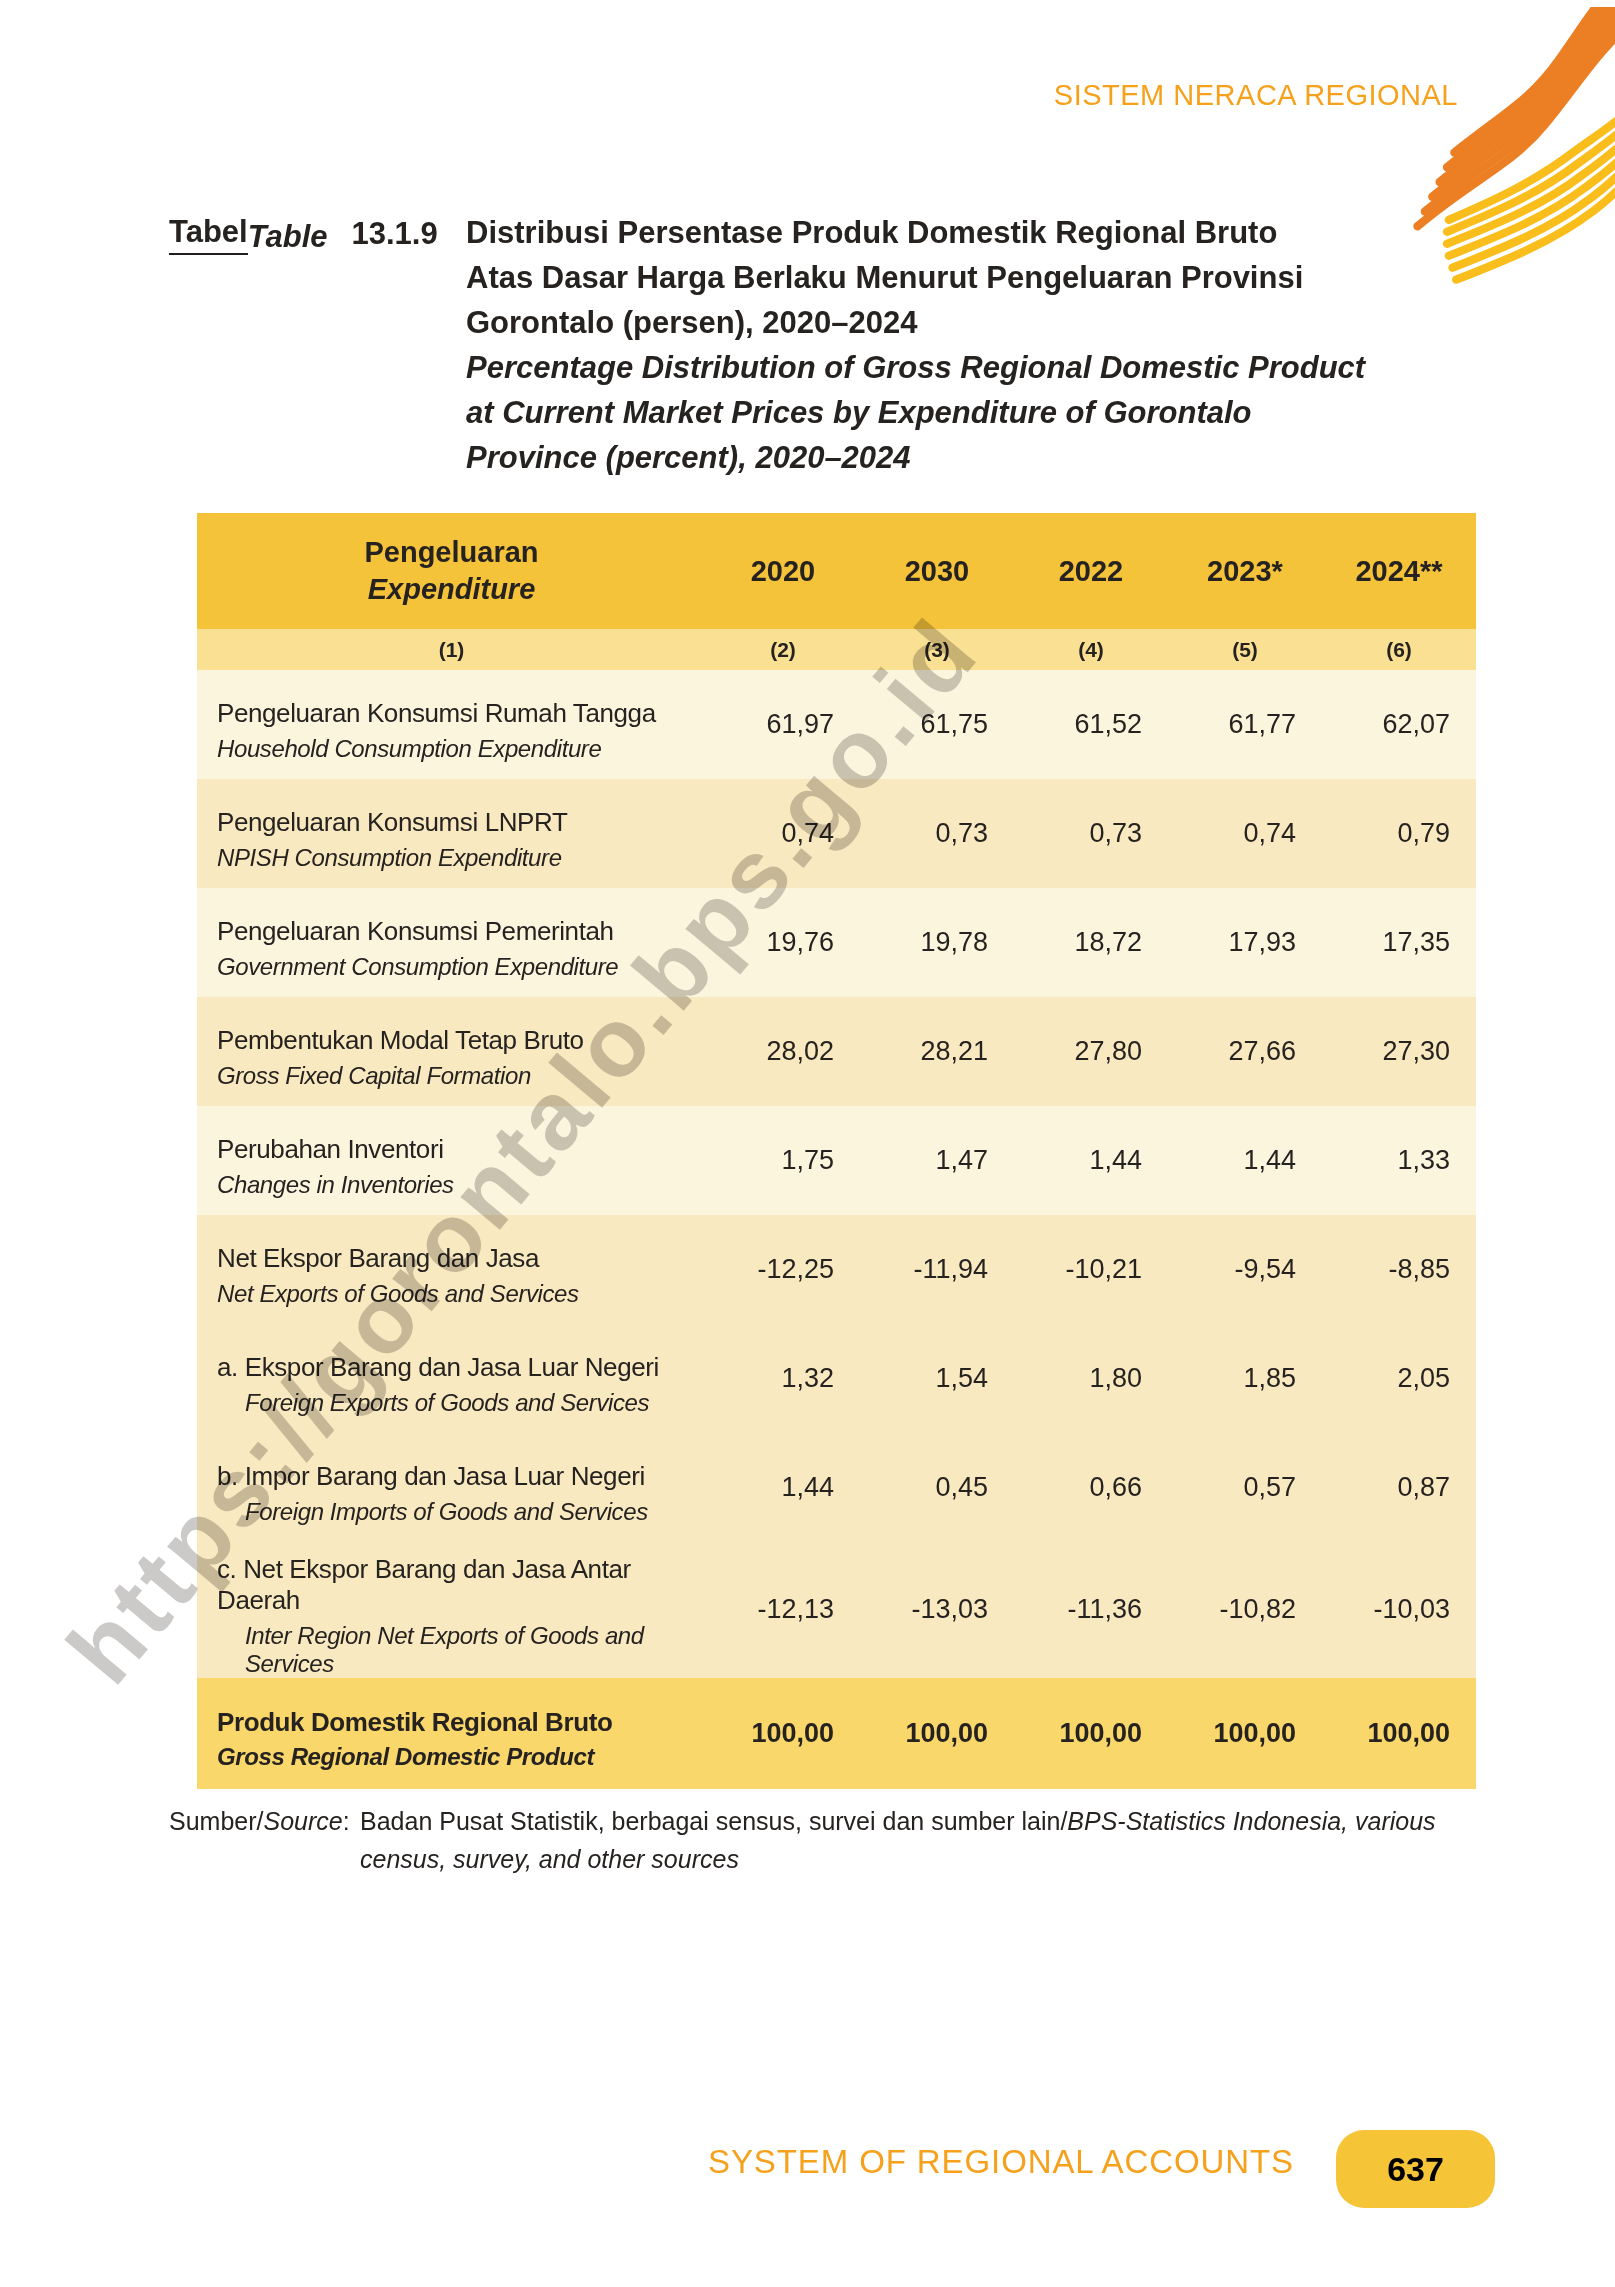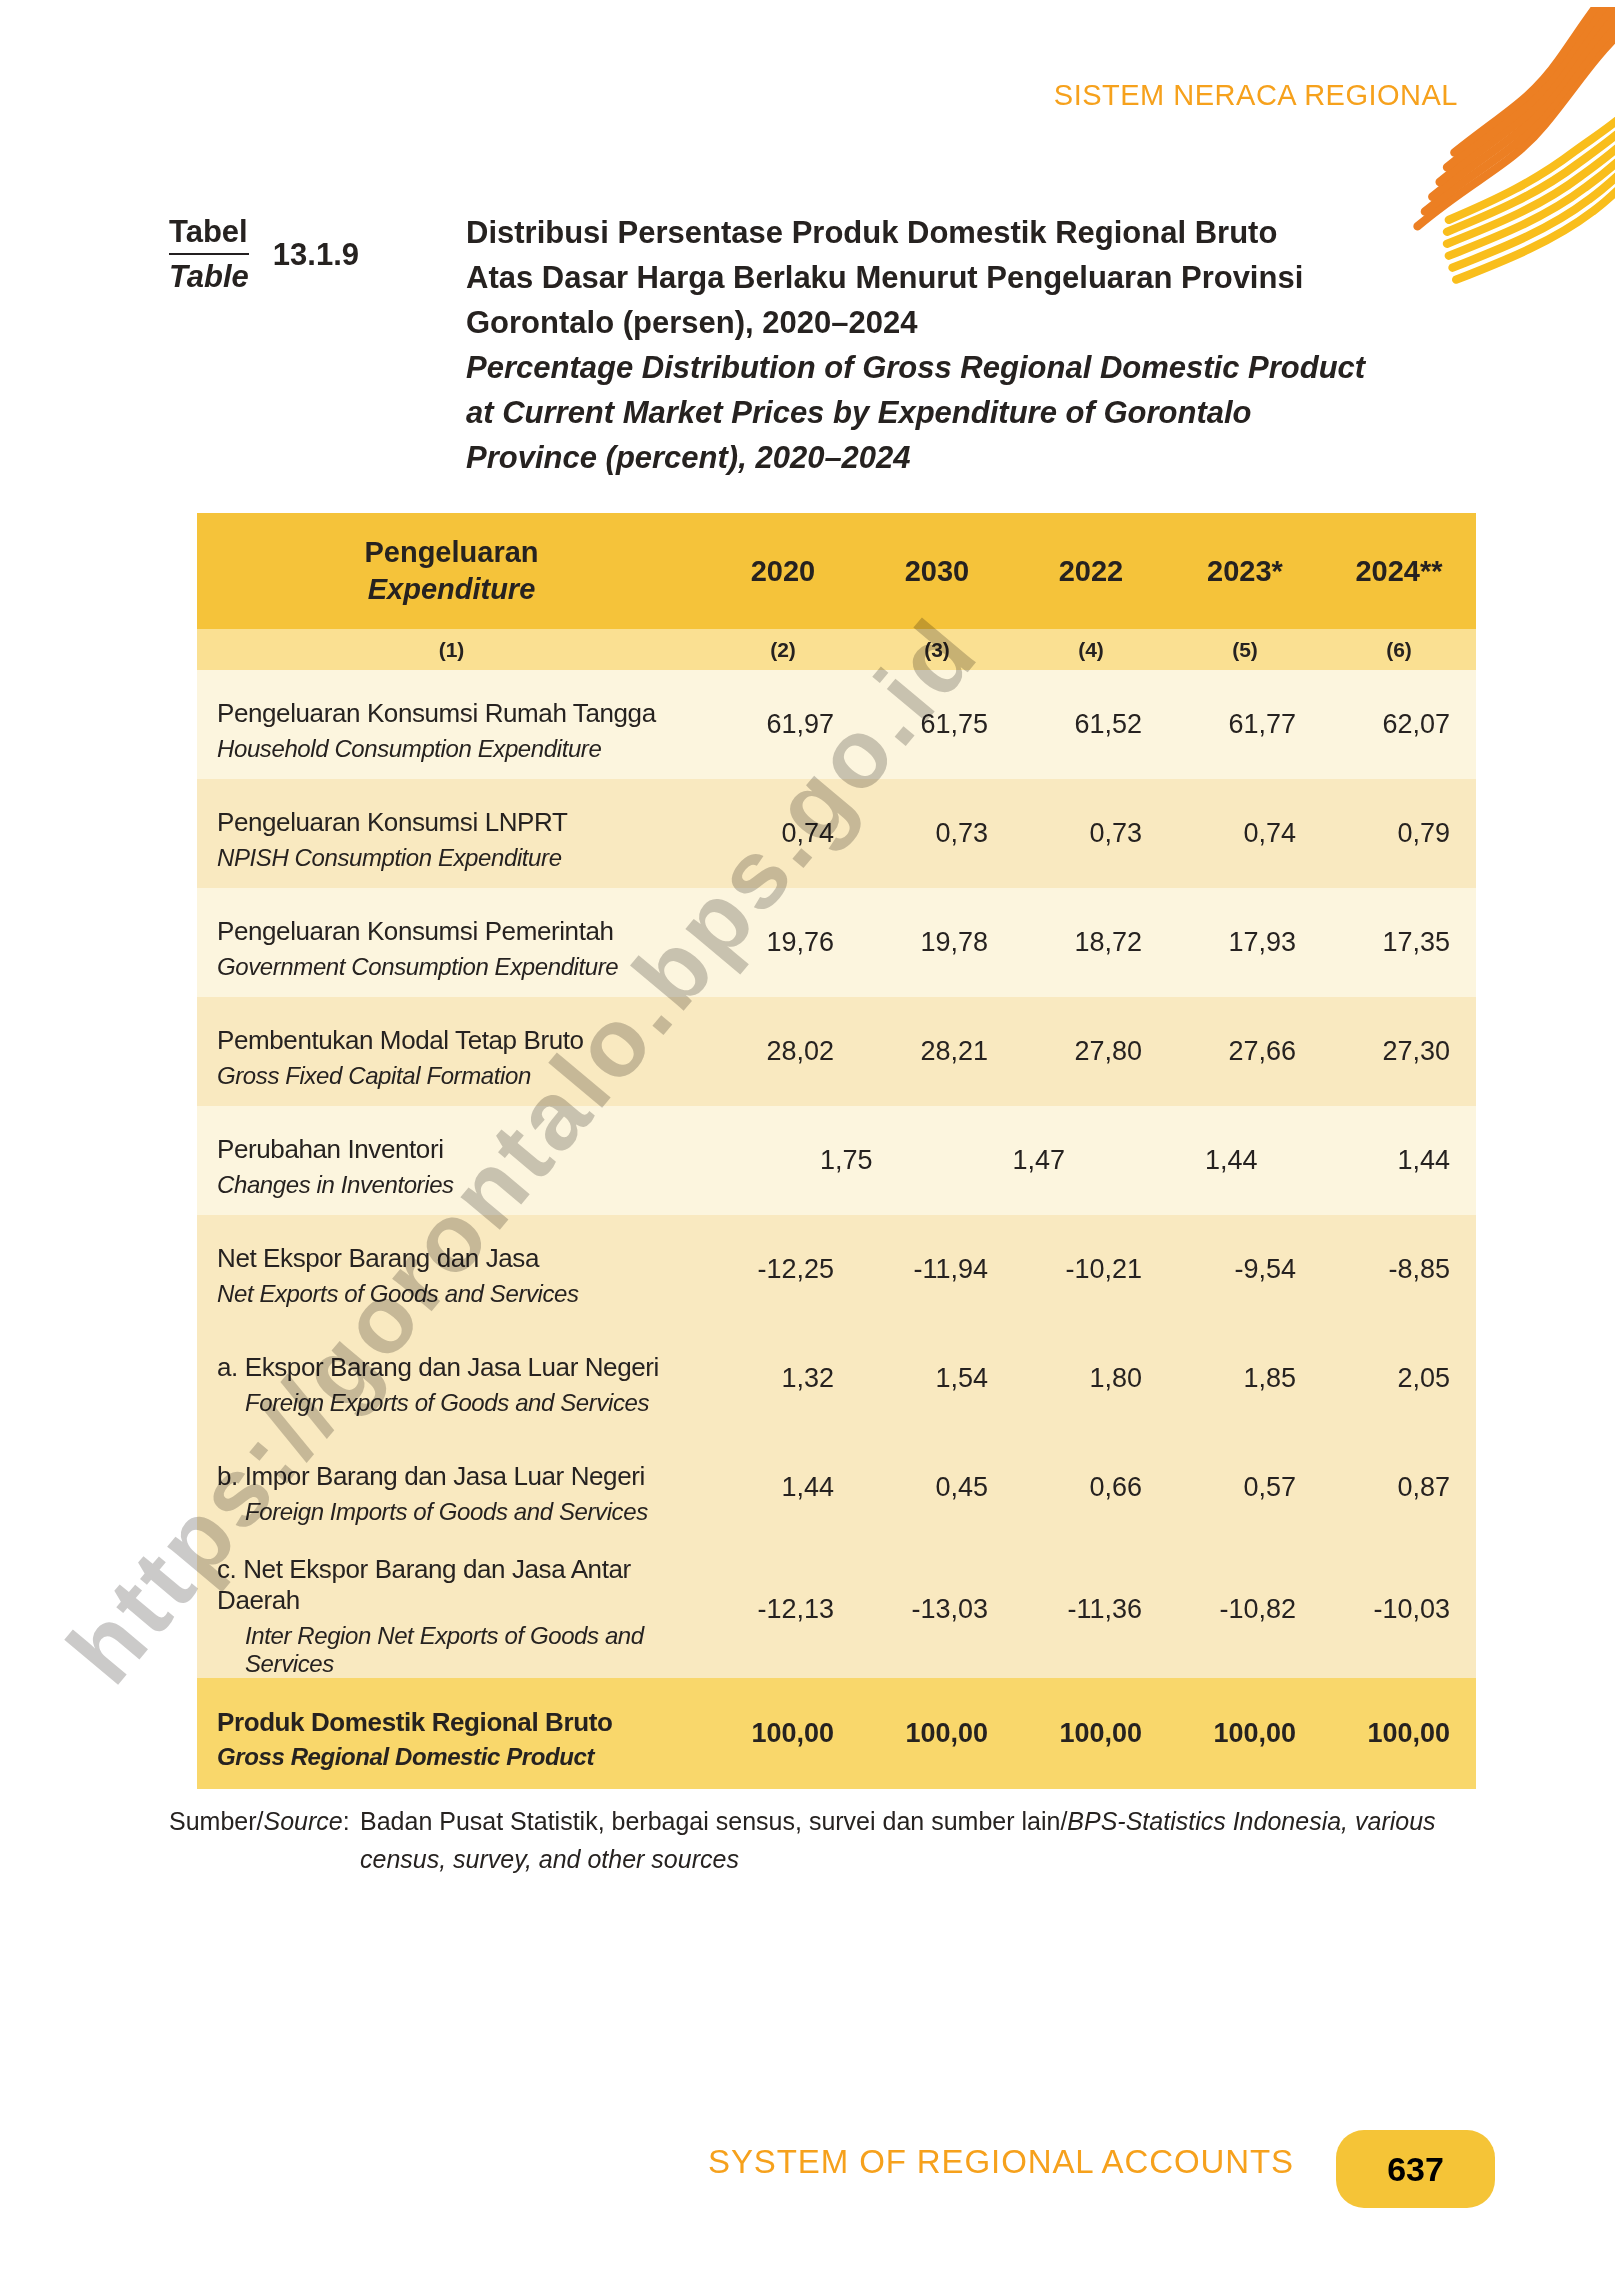--- a/index.html
+++ b/index.html
@@ -16,21 +16,21 @@
     position:absolute;top:79px;right:157px;
     font-size:29px;letter-spacing:0.5px;
     color:var(--accent-orange,#F6A11C);
   }
   .logo{position:absolute;top:7.4px;right:0;width:220px;height:281px;}
   
   .tbl-label{
     position:absolute;left:169px;top:214px;
     display:flex;align-items:center;gap:24px;
   }
-  .tbl-label .stack{display:flex;flex-direction:column;}
+  .tbl-label .stack{display:flex;flex-direction:row;}
   .tbl-label .id{
     font-size:31px;font-weight:bold;
     border-bottom:2.8px solid #231f20;padding-bottom:2.8px;
   }
   .tbl-label .en{font-size:31px;font-weight:bold;font-style:italic;margin-top:4.6px;}
   .tbl-label .num{font-size:31px;font-weight:bold;}
   .title{position:absolute;left:466px;top:210px;width:1061px;line-height:45px;}
   .title .id{font-size:31px;font-weight:bold;white-space:pre-line;}
   .title .en{font-size:31px;font-weight:bold;font-style:italic;white-space:pre-line;}
   
@@ -207,20 +207,21 @@
         </div>
         <div class="trow drow cream">
           <div class="labelcol">
             <div class="lbl-id">Perubahan Inventori</div>
             <div class="lbl-en">Changes in Inventories</div>
           </div>
           <div class="ycell vcell">1,75</div>
           <div class="ycell vcell">1,47</div>
           <div class="ycell vcell">1,44</div>
           <div class="ycell vcell">1,44</div>
+          <div class="ycell vcell">1,33</div>
         </div>
         <div class="trow drow beige">
           <div class="labelcol">
             <div class="lbl-id">Net Ekspor Barang dan Jasa</div>
             <div class="lbl-en">Net Exports of Goods and Services</div>
           </div>
           <div class="ycell vcell">-12,25</div>
           <div class="ycell vcell">-11,94</div>
           <div class="ycell vcell">-10,21</div>
           <div class="ycell vcell">-9,54</div>

